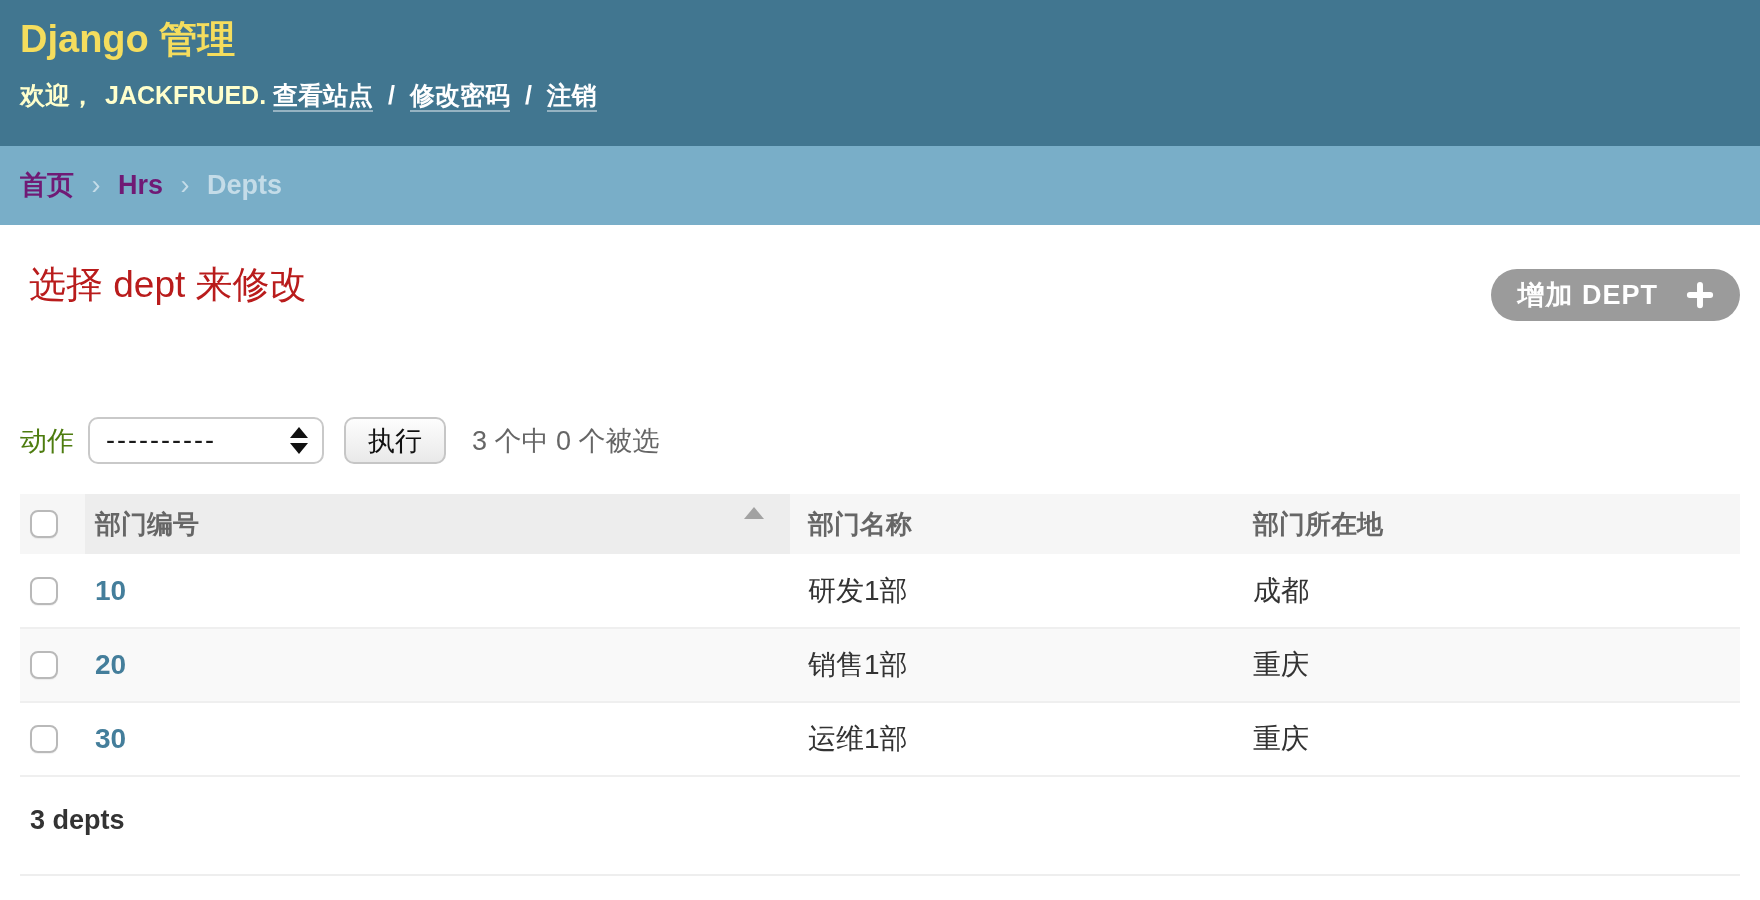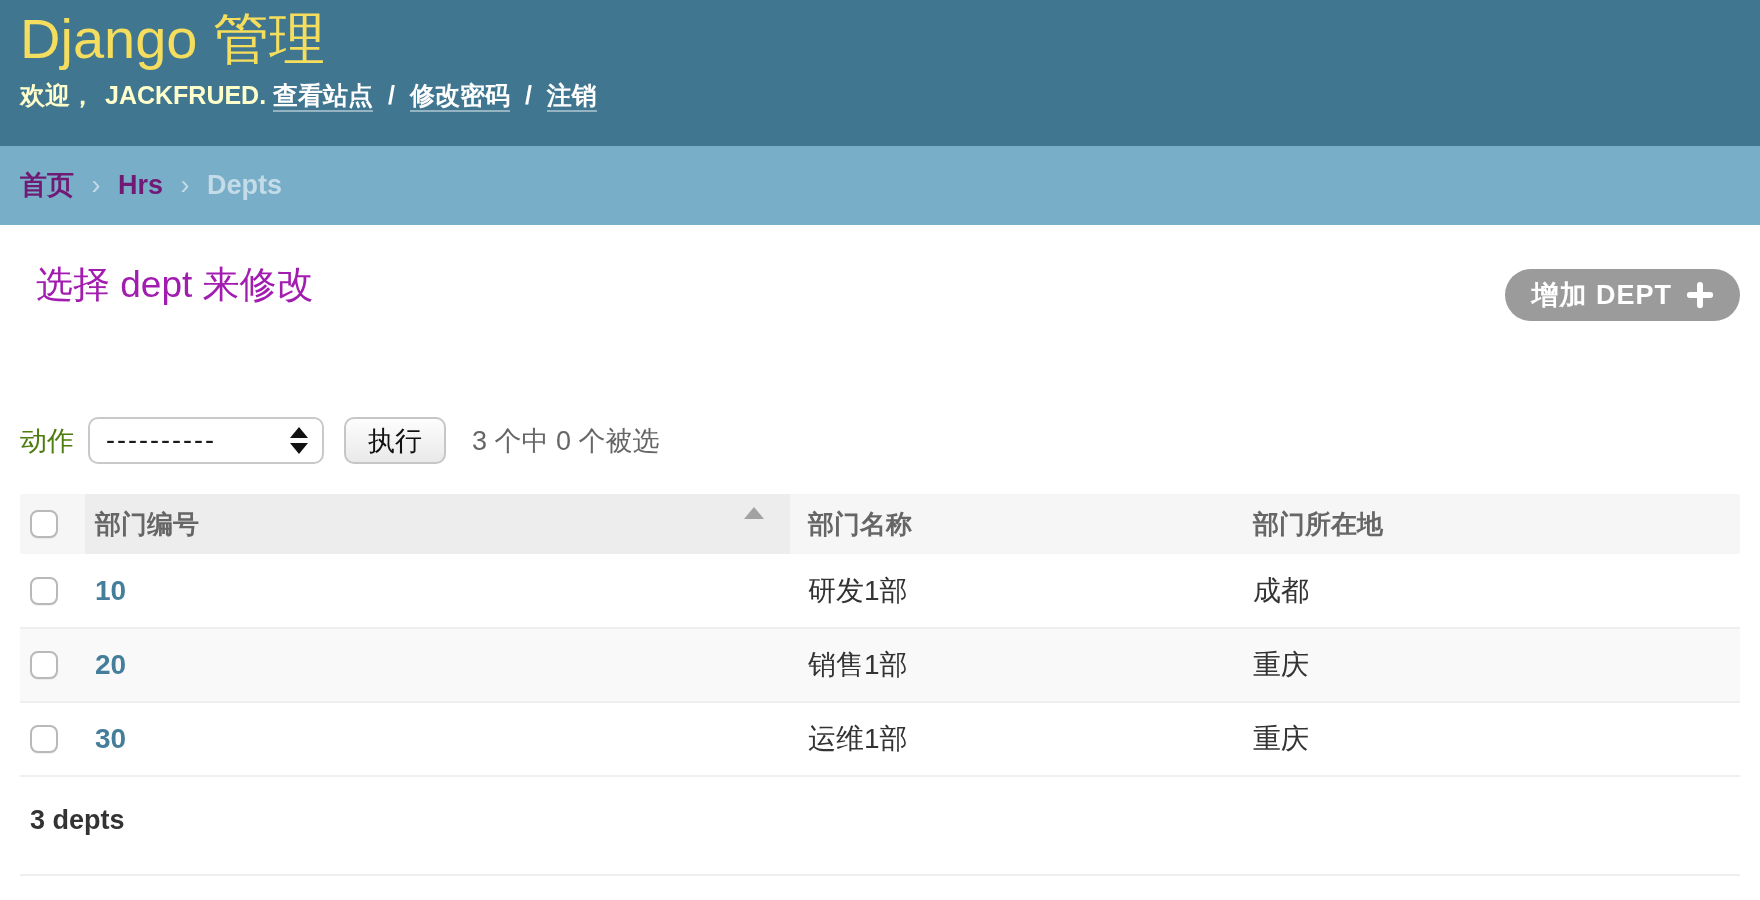--- a/index.html
+++ b/index.html
@@ -13,22 +13,22 @@
   }
 
   
   .site-header {
     background: #417690;
     padding: 14px 40px 28px 20px;
     height: 146px;
   }
   .brand {
     margin: 0 0 16px 0;
-    font-size: 56px;
-    font-weight: 400;
+    font-size: 38px;
+    font-weight: 700;
     color: #f5dd5d;
     line-height: 50px;
   }
   .user-tools {
     font-size: 25px;
     color: #ffffcc;
     line-height: 30px;
   }
   .user-tools .welcome { font-weight: 700; }
   .user-tools .username { font-weight: 700; margin-left: 10px; }
@@ -62,31 +62,31 @@
 
   
   .content { padding: 26px 20px 0 20px; }
 
   .title-row {
     display: flex;
     align-items: flex-start;
     justify-content: space-between;
   }
   .page-title {
-    margin: 12px 0 0 16px;
+    margin: 12px 0 0 9px;
     font-size: 37px;
     font-weight: 400;
-    color: #a21caf;
+    color: #b91c1c;
     line-height: 44px;
   }
   .add-button {
     margin-top: 18px;
     display: inline-flex;
     align-items: center;
-    gap: 14px;
+    gap: 28px;
     background: #9b9b9b;
     border: none;
     border-radius: 27px;
     height: 52px;
     padding: 0 26px;
     color: #fff;
     font-size: 27px;
     font-weight: 700;
     font-family: inherit;
     letter-spacing: 1px;

